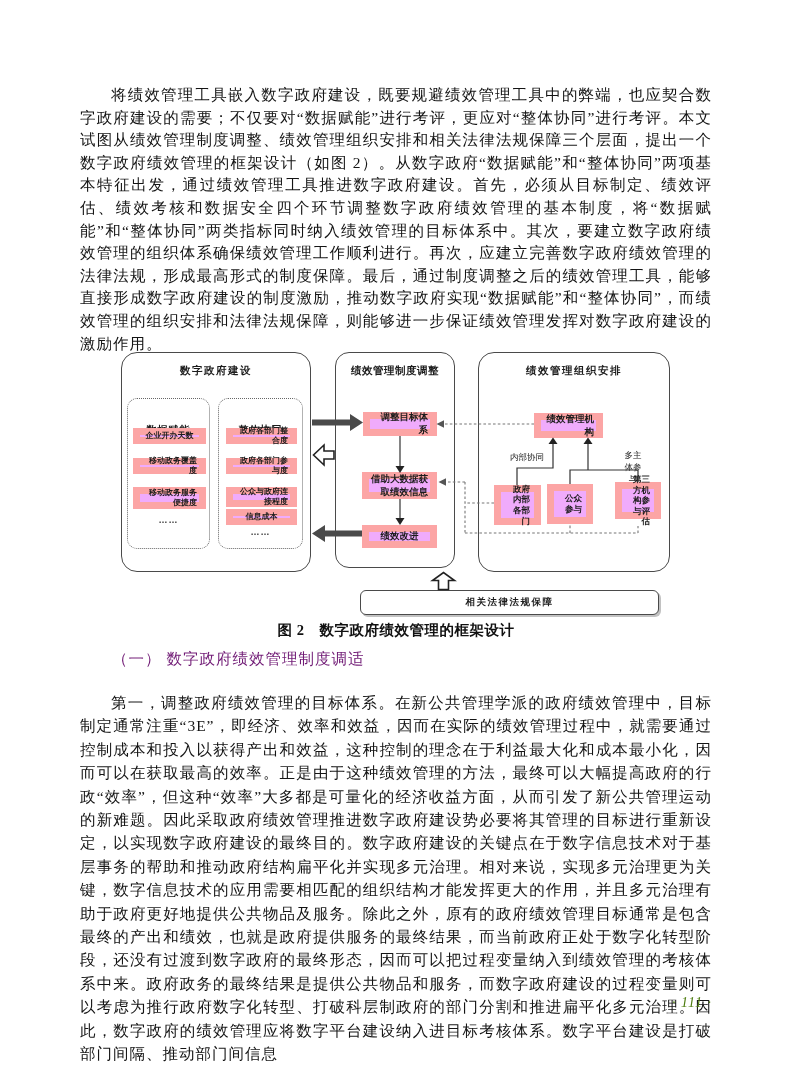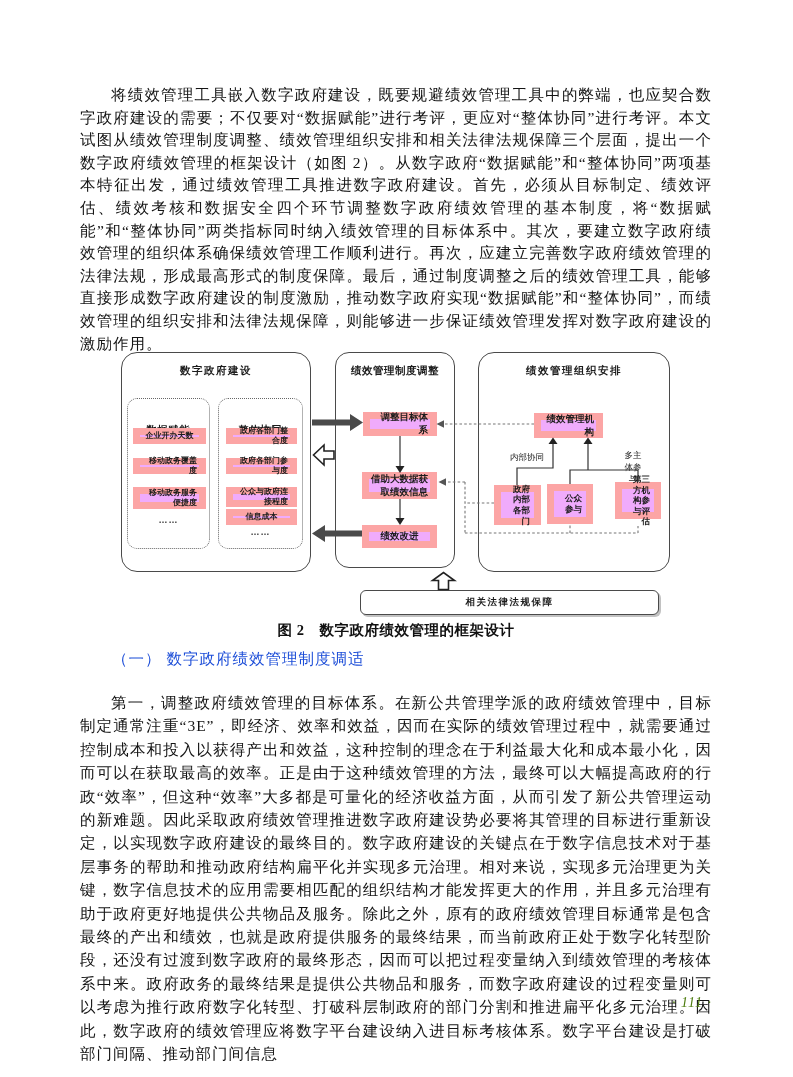--- a/index.html
+++ b/index.html
@@ -16,21 +16,21 @@
     text-indent:2em;
   }
   .p1{top:84px;line-height:22.6px;}
   .p2{top:668px;line-height:23.4px;margin-top:23px;}
   .caption{
     position:absolute;left:80px;width:632px;top:619px;line-height:22px;
     text-align:center;font-weight:bold;font-size:14.5px;letter-spacing:.5px;color:#111;
   }
   .heading{
     position:absolute;left:80px;width:632px;top:647px;line-height:24px;
-    font-size:15.5px;letter-spacing:1px;padding-left:32px;box-sizing:border-box;color:#1d4ed8;
+    font-size:15.5px;letter-spacing:1px;padding-left:32px;box-sizing:border-box;color:#701a75;
   }
   .pagenum{
     position:absolute;right:81px;top:995px;font-size:14px;letter-spacing:1px;color:#4d7c0f;font-style:italic;
   }
   
   .fig{position:absolute;left:120px;top:350px;width:552px;height:268px;margin:0;
        font-family:"Liberation Sans","DejaVu Sans",sans-serif;color:#1c1c1c;}
   .fig *{box-sizing:border-box;}
   .obox{position:absolute;border:1.5px solid #4a4a4a;border-radius:16px;background:#fff;}
   .obox-title{position:absolute;top:11px;left:0;width:100%;text-align:center;

